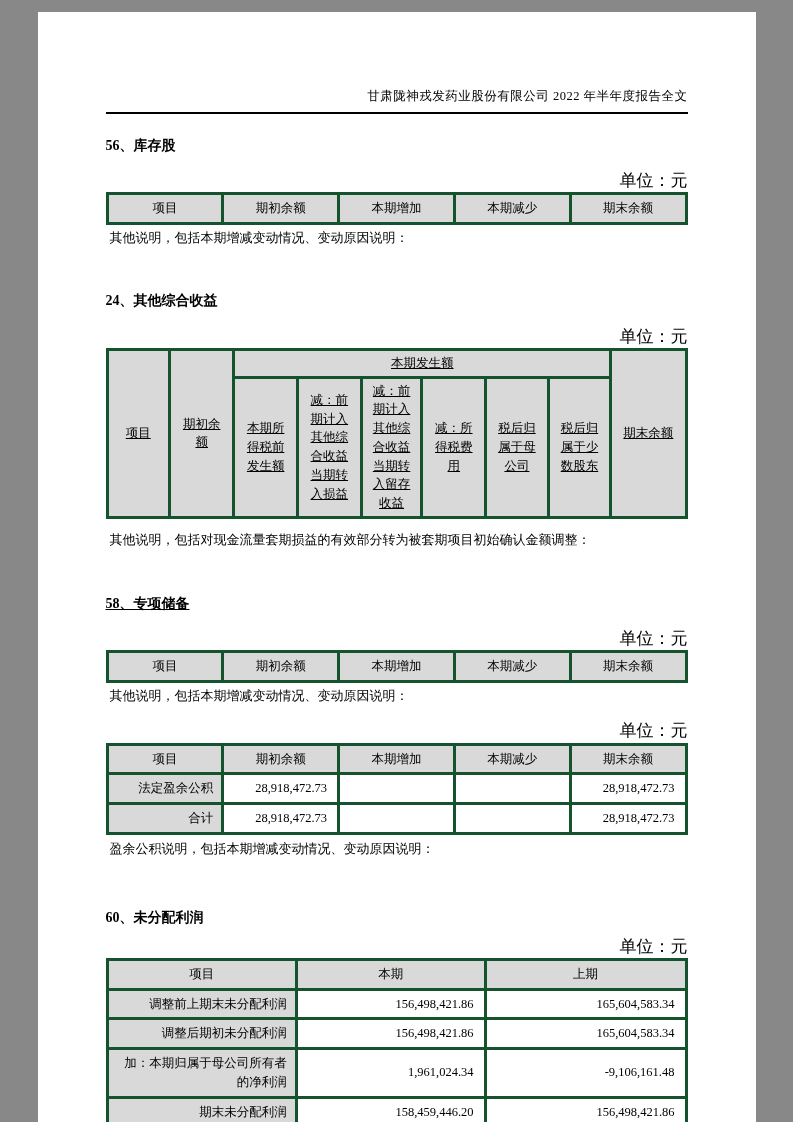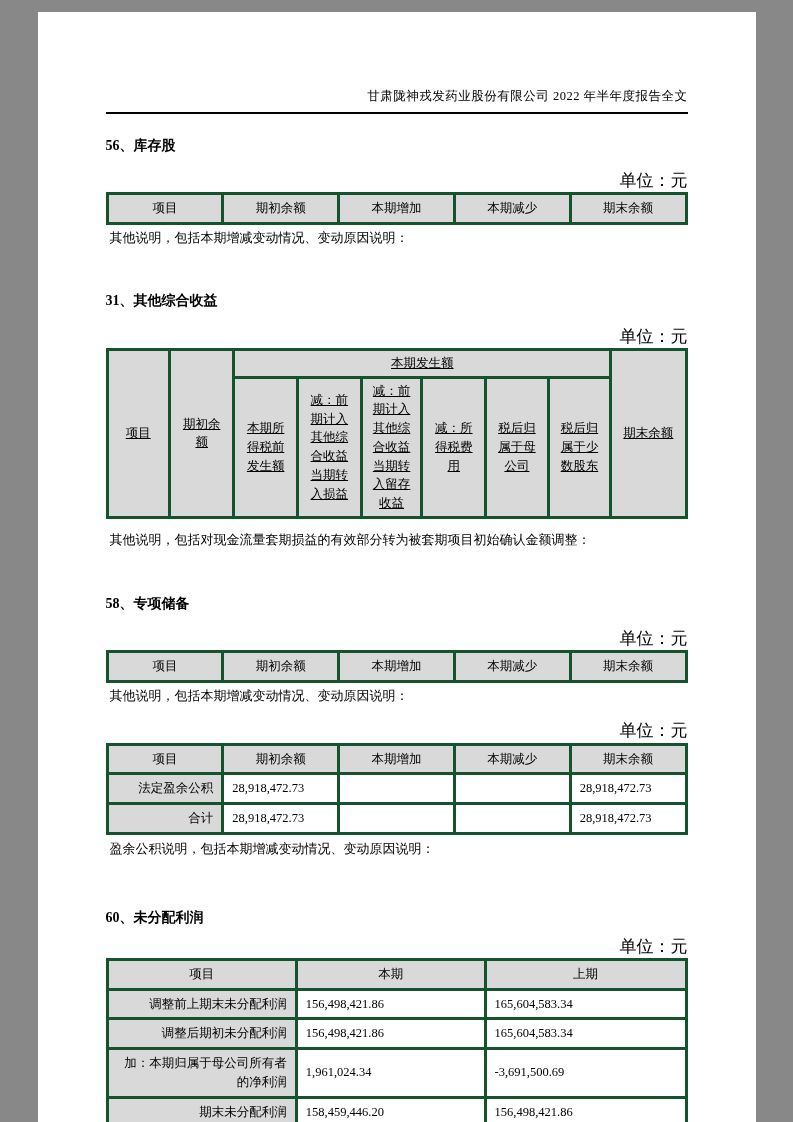--- a/index.html
+++ b/index.html
@@ -50,29 +50,29 @@
     text-align:center;
     padding:4px 8px;
     line-height:1.5;
   }
   td { padding:4px 8px; line-height:1.5; }
   td.item {
     background:#d9d9d9;
     text-align:right;
     padding-left:6px;
   }
-  td.num { text-align:left; padding-right:10px; }
+  td.num { text-align:right; padding-right:10px; }
   
   .mt-s56-title { margin-top:23px; }
   .mt-s56-unit  { margin-top:19px; margin-bottom:4px; }
   .mt-s56-note  { margin-top:5px; }
   .mt-s57-title { margin-top:46px; }
   .mt-s57-unit  { margin-top:20px; margin-bottom:4px; }
   .mt-s57-note  { margin-top:13px; }
-  .mt-s58-title { margin-top:47px; }
+  .mt-s58-title { margin-top:47px;text-decoration:underline; }
   .mt-s58-unit  { margin-top:19px; margin-bottom:4px; }
   .mt-s58-note  { margin-top:5px; }
   .mt-s59-title { margin-top:40px; }
   .mt-s59-unit  { margin-top:19px; margin-bottom:5px; }
   .mt-s59-note  { margin-top:6px; }
   .mt-s60-title { margin-top:52px; }
   .mt-s60-unit  { margin-top:13px; margin-bottom:4px; }
   .page-number {
     margin-top:37px;
     text-align:right;
@@ -109,21 +109,21 @@
         <th>本期增加</th>
         <th>本期减少</th>
         <th>期末余额</th>
       </tr>
     </tbody>
       </table>
     <div class="note mt-s56-note">其他说明，包括本期增减变动情况、变动原因说明：</div>
   </div>
 
   <div class="section">
-    <div class="section-title mt-s57-title">31、其他综合收益</div>
+    <div class="section-title mt-s57-title">24、其他综合收益</div>
     <div class="unit mt-s57-unit">单位：元</div>
     <table class="oci-table">
       <colgroup>
         <col style="width:10.8%">
           <col style="width:11.1%">
           <col style="width:11.0%">
           <col style="width:11.0%">
         <col style="width:10.5%">
           <col style="width:11.0%">
           <col style="width:10.8%">
@@ -232,21 +232,21 @@
         <td class="num">165,604,583.34</td>
       </tr>
       <tr>
         <td class="item">调整后期初未分配利润</td>
         <td class="num">156,498,421.86</td>
         <td class="num">165,604,583.34</td>
       </tr>
       <tr>
         <td class="item">加：本期归属于母公司所有者的净利润</td>
         <td class="num">1,961,024.34</td>
-        <td class="num">-3,691,500.69</td>
+        <td class="num">-9,106,161.48</td>
       </tr>
       <tr>
         <td class="item">期末未分配利润</td>
         <td class="num">158,459,446.20</td>
         <td class="num">156,498,421.86</td>
       </tr>
     </tbody>
       </table>
   </div>
 

